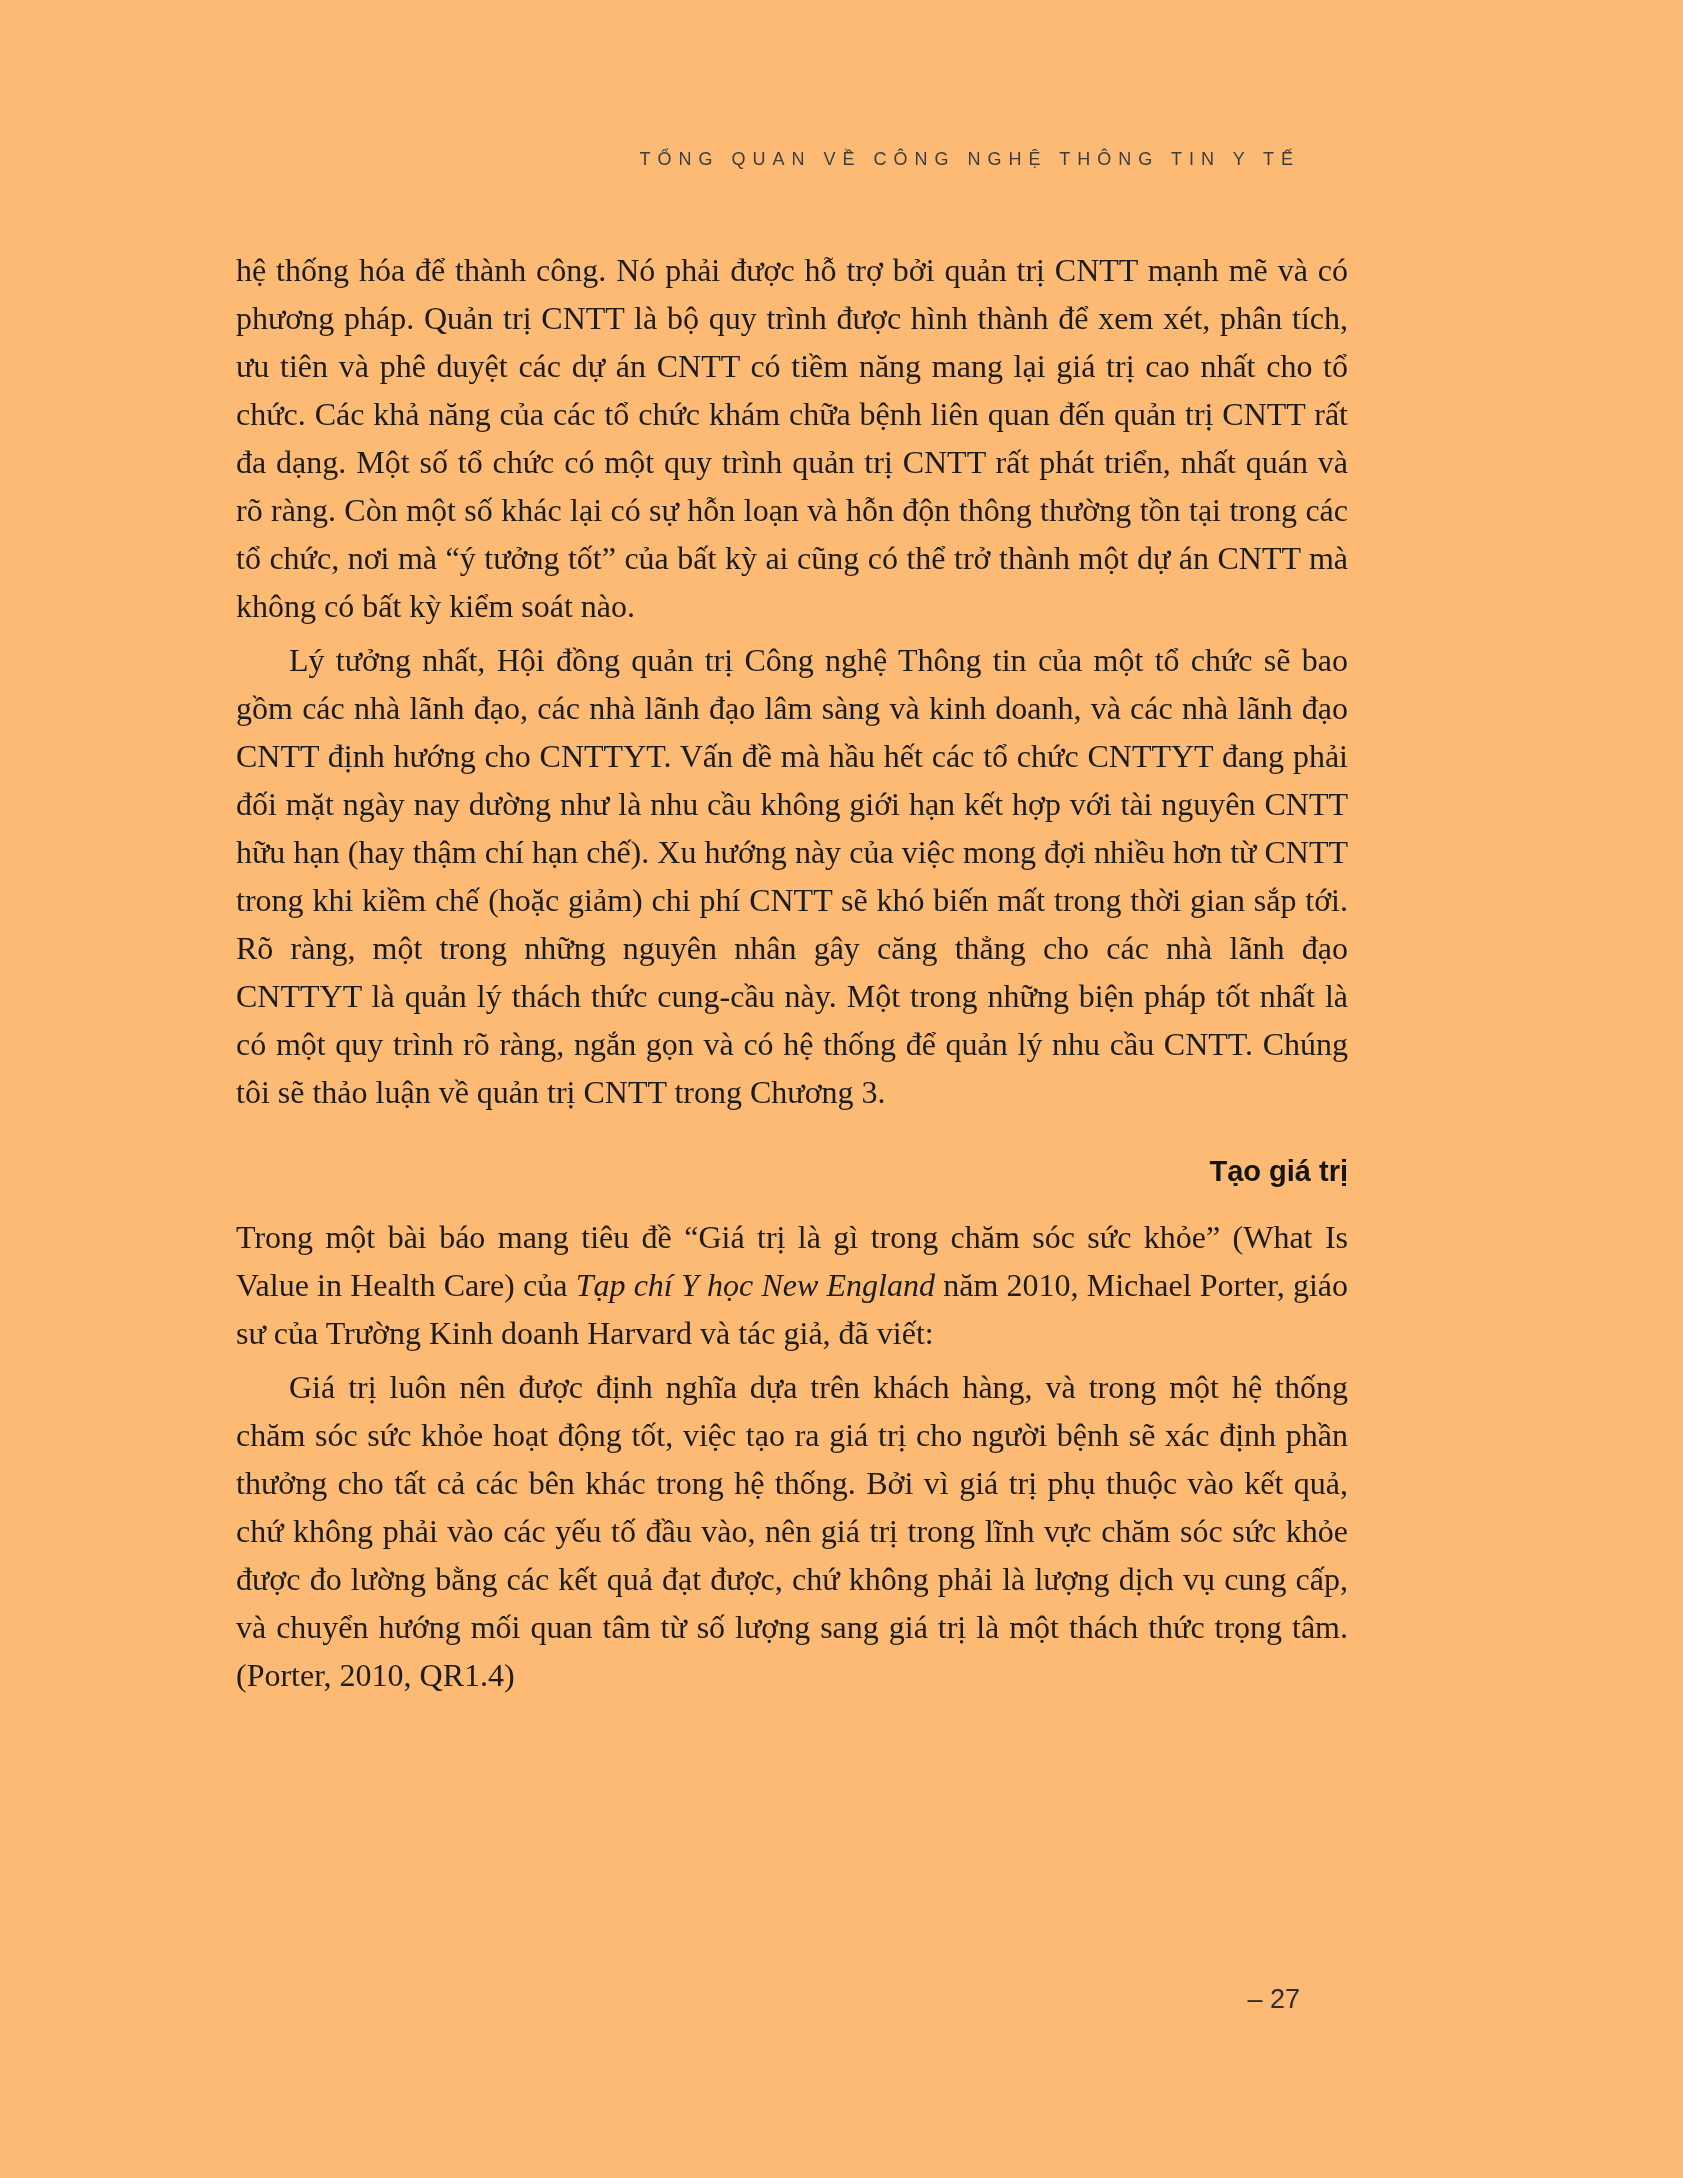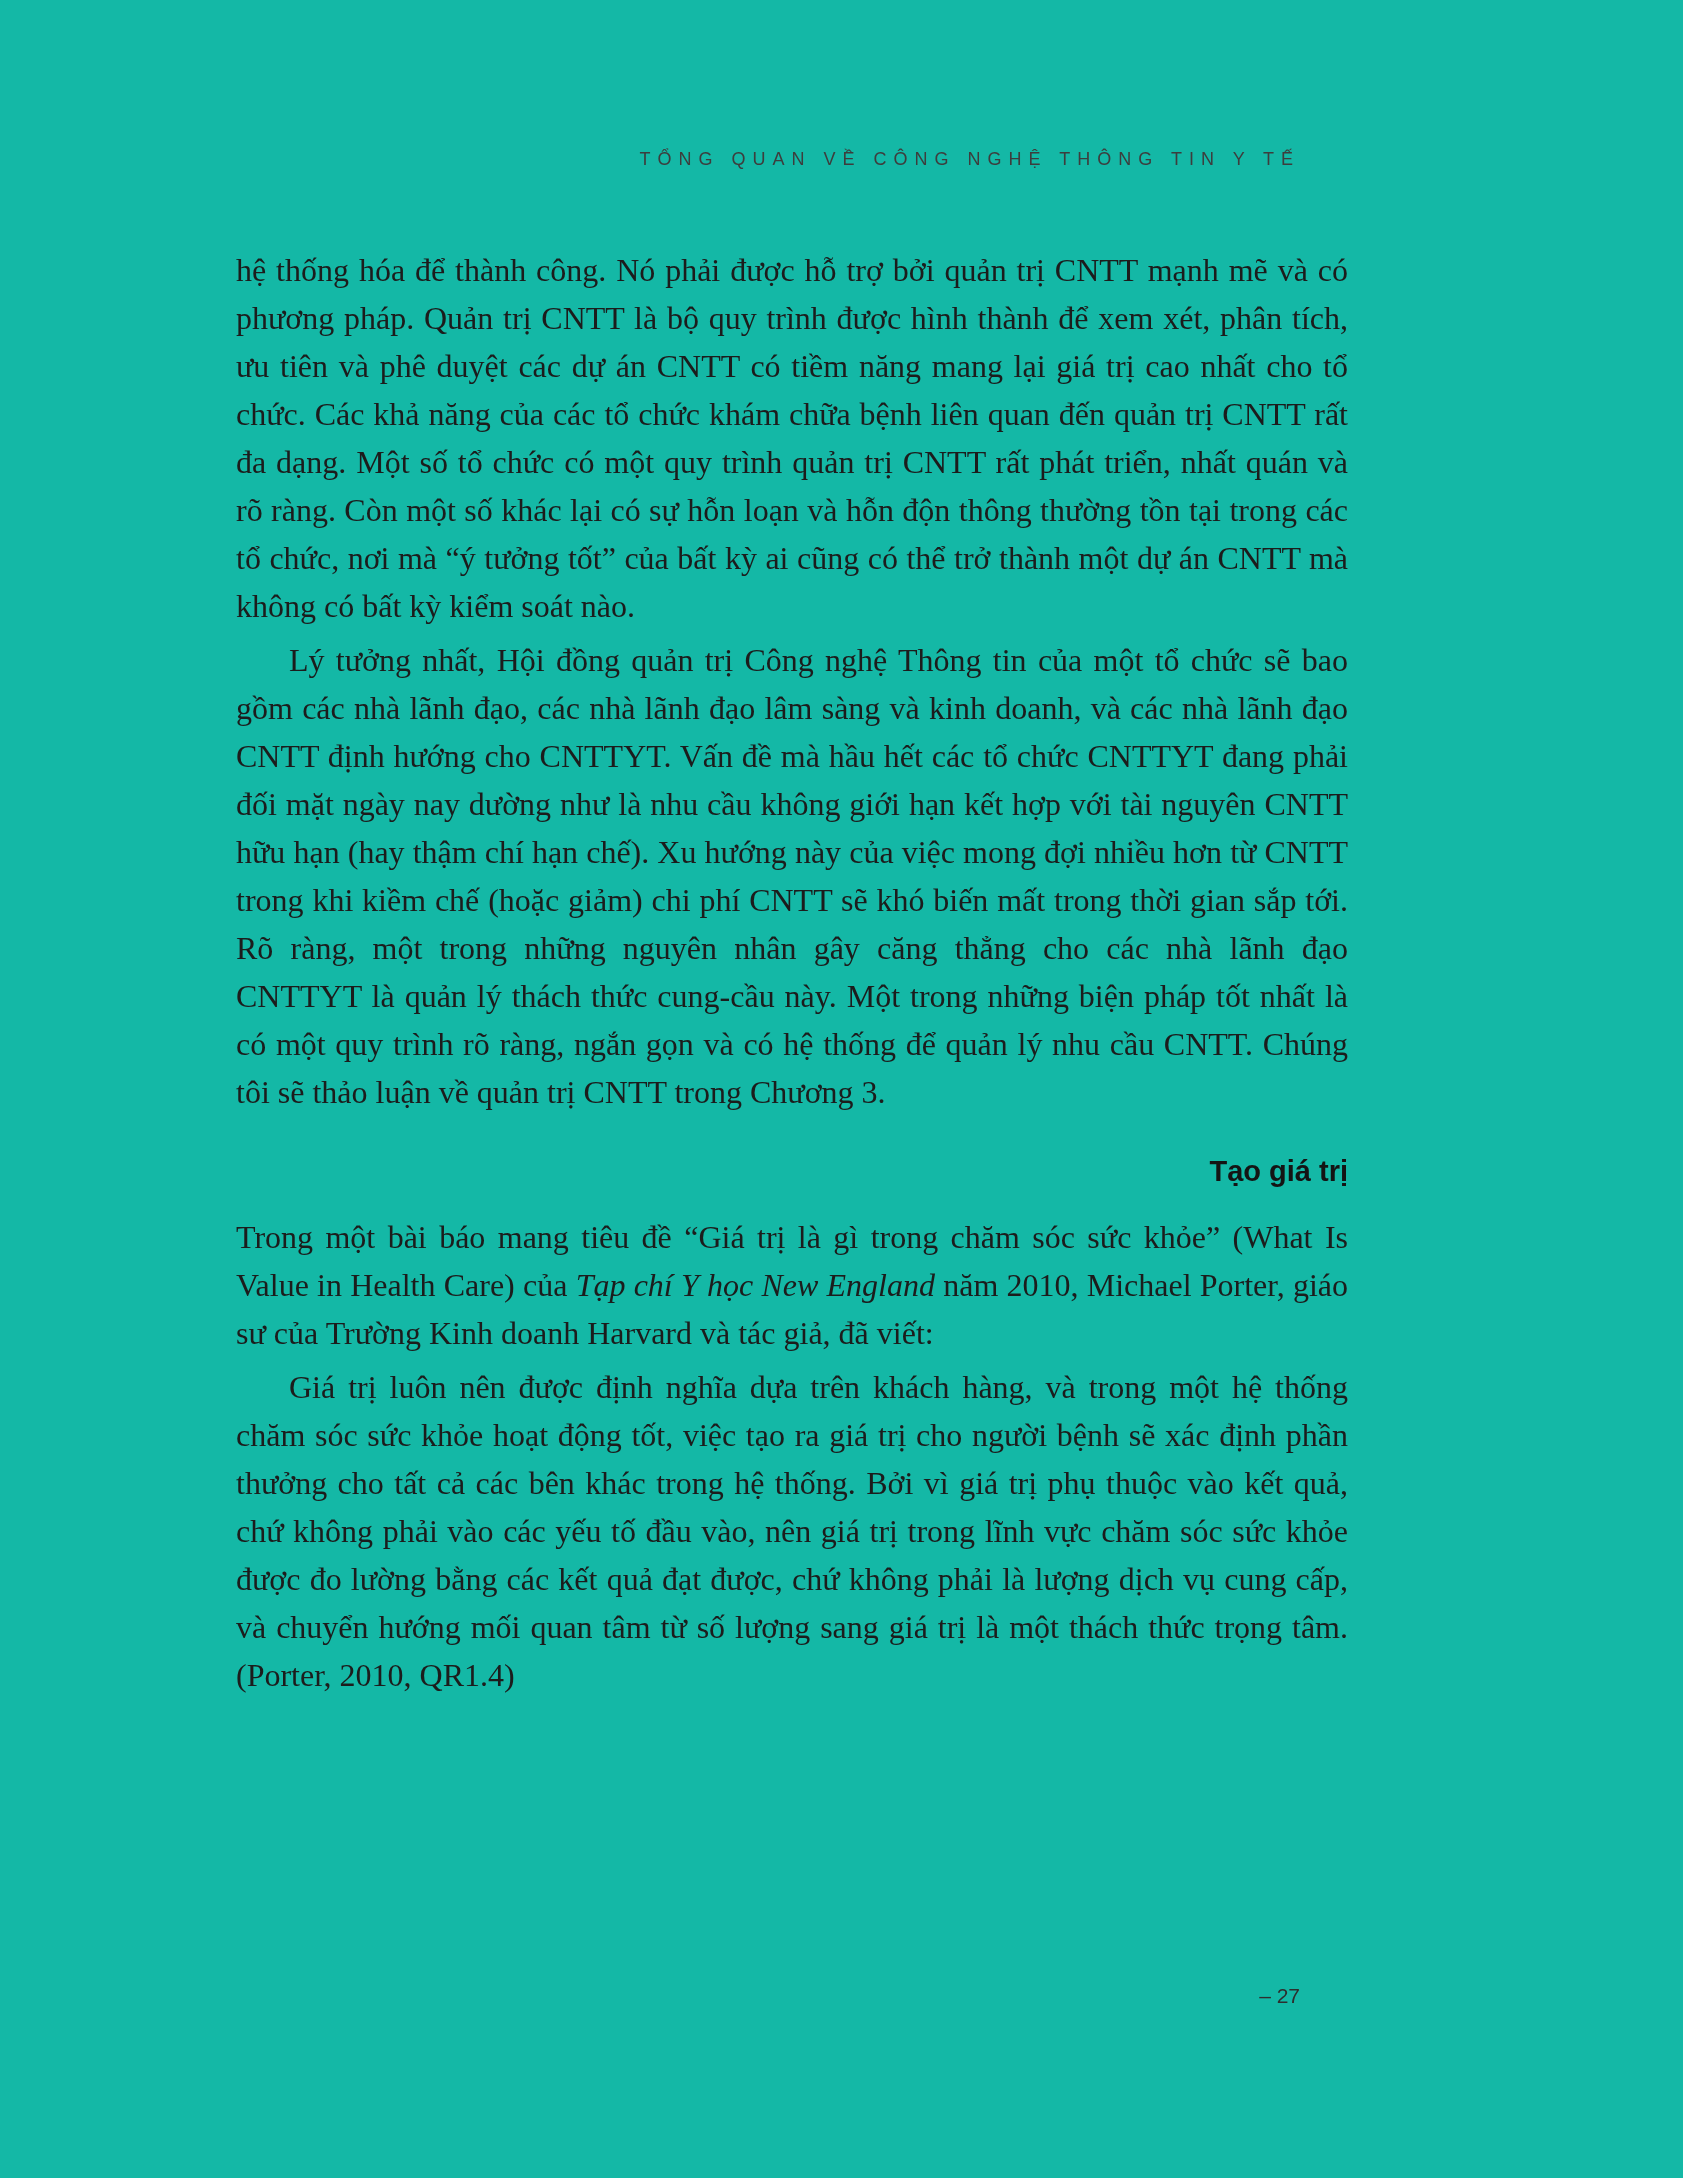--- a/index.html
+++ b/index.html
@@ -4,21 +4,21 @@
 <style>
   html, body {
     margin: 0;
     padding: 0;
     background: #ffffff;
   }
   .page {
     position: relative;
     width: 1683px;
     height: 2178px;
-    background: #14b8a6;
+    background: #fdba74;
     overflow: hidden;
     font-family: "Liberation Serif", serif;
   }
   .running-header {
     position: absolute;
     top: 149px;
     left: 188px;
     width: 1112px;
     text-align: right;
     font-family: "Liberation Sans", sans-serif;
@@ -60,21 +60,21 @@
   .journal-title {
     font-style: italic;
   }
   .page-number {
     position: absolute;
     top: 1984px;
     left: 188px;
     width: 1112px;
     text-align: right;
     font-family: "Liberation Sans", sans-serif;
-    font-size: 21px;
+    font-size: 27px;
     color: #2e2e2e;
   }
 </style>
 </head>
 <body>
 
 <div class="page">
 
   <div class="running-header">TỔNG QUAN VỀ CÔNG NGHỆ THÔNG TIN Y TẾ</div>
 

